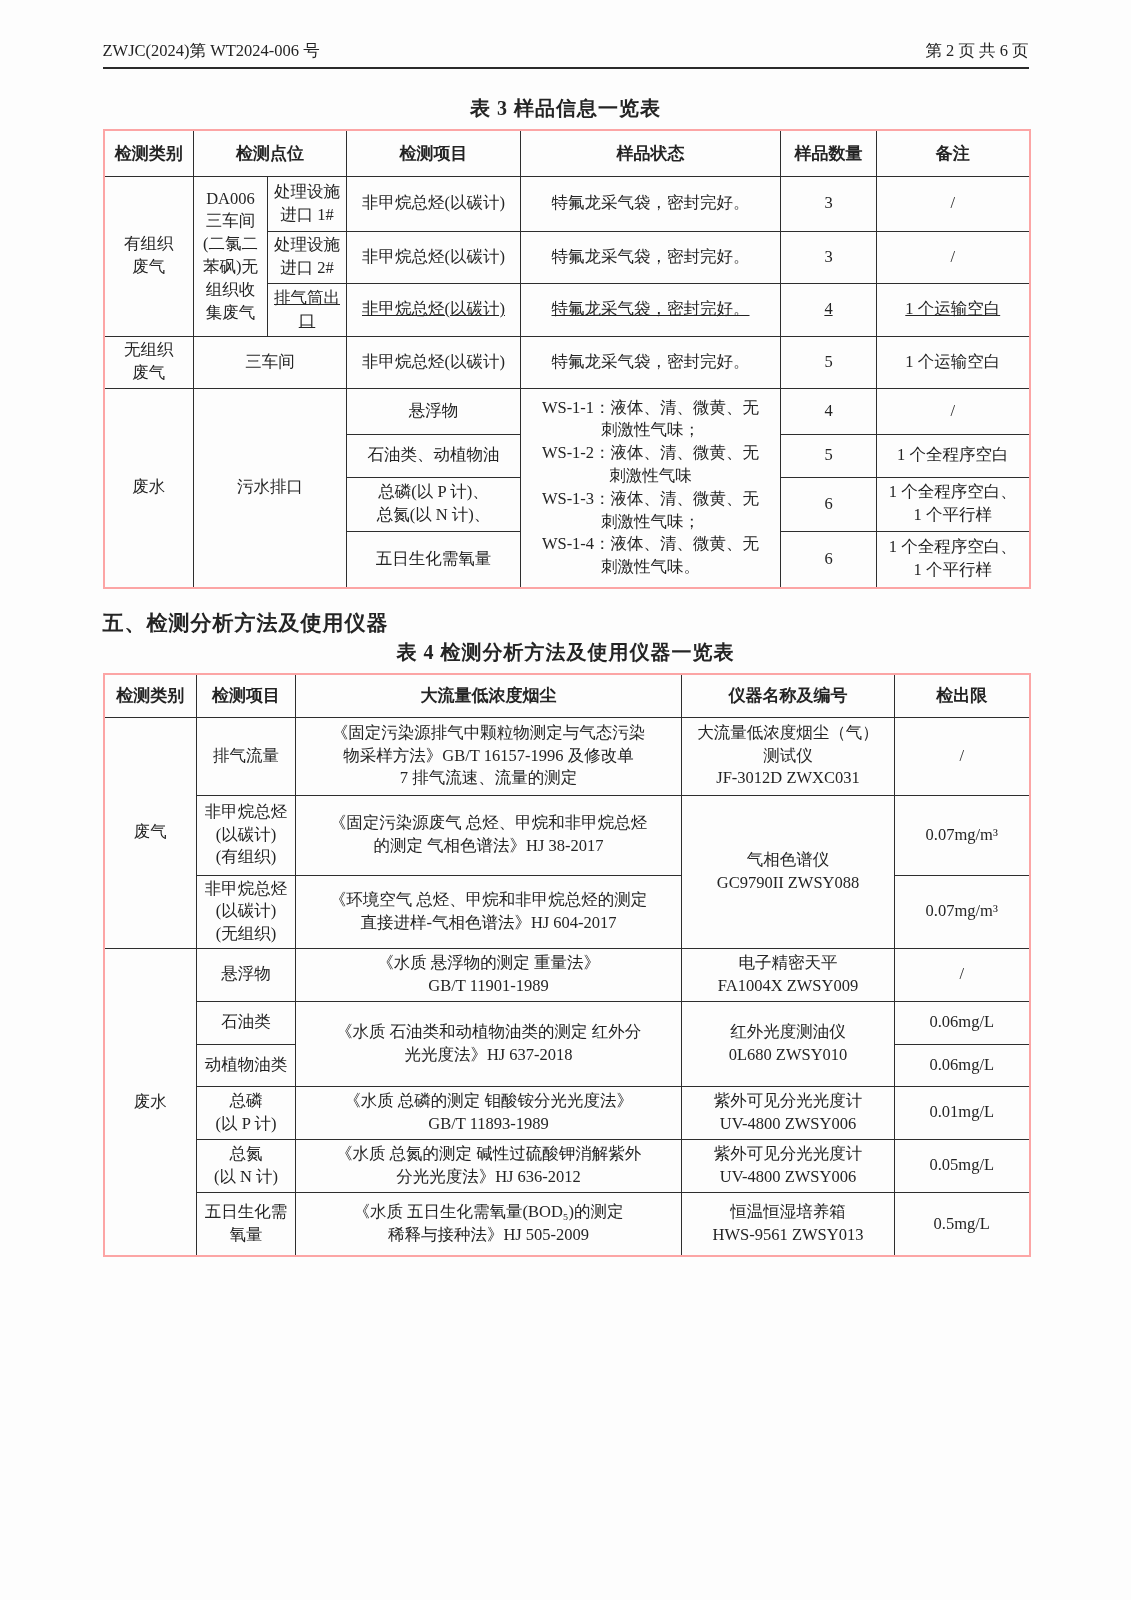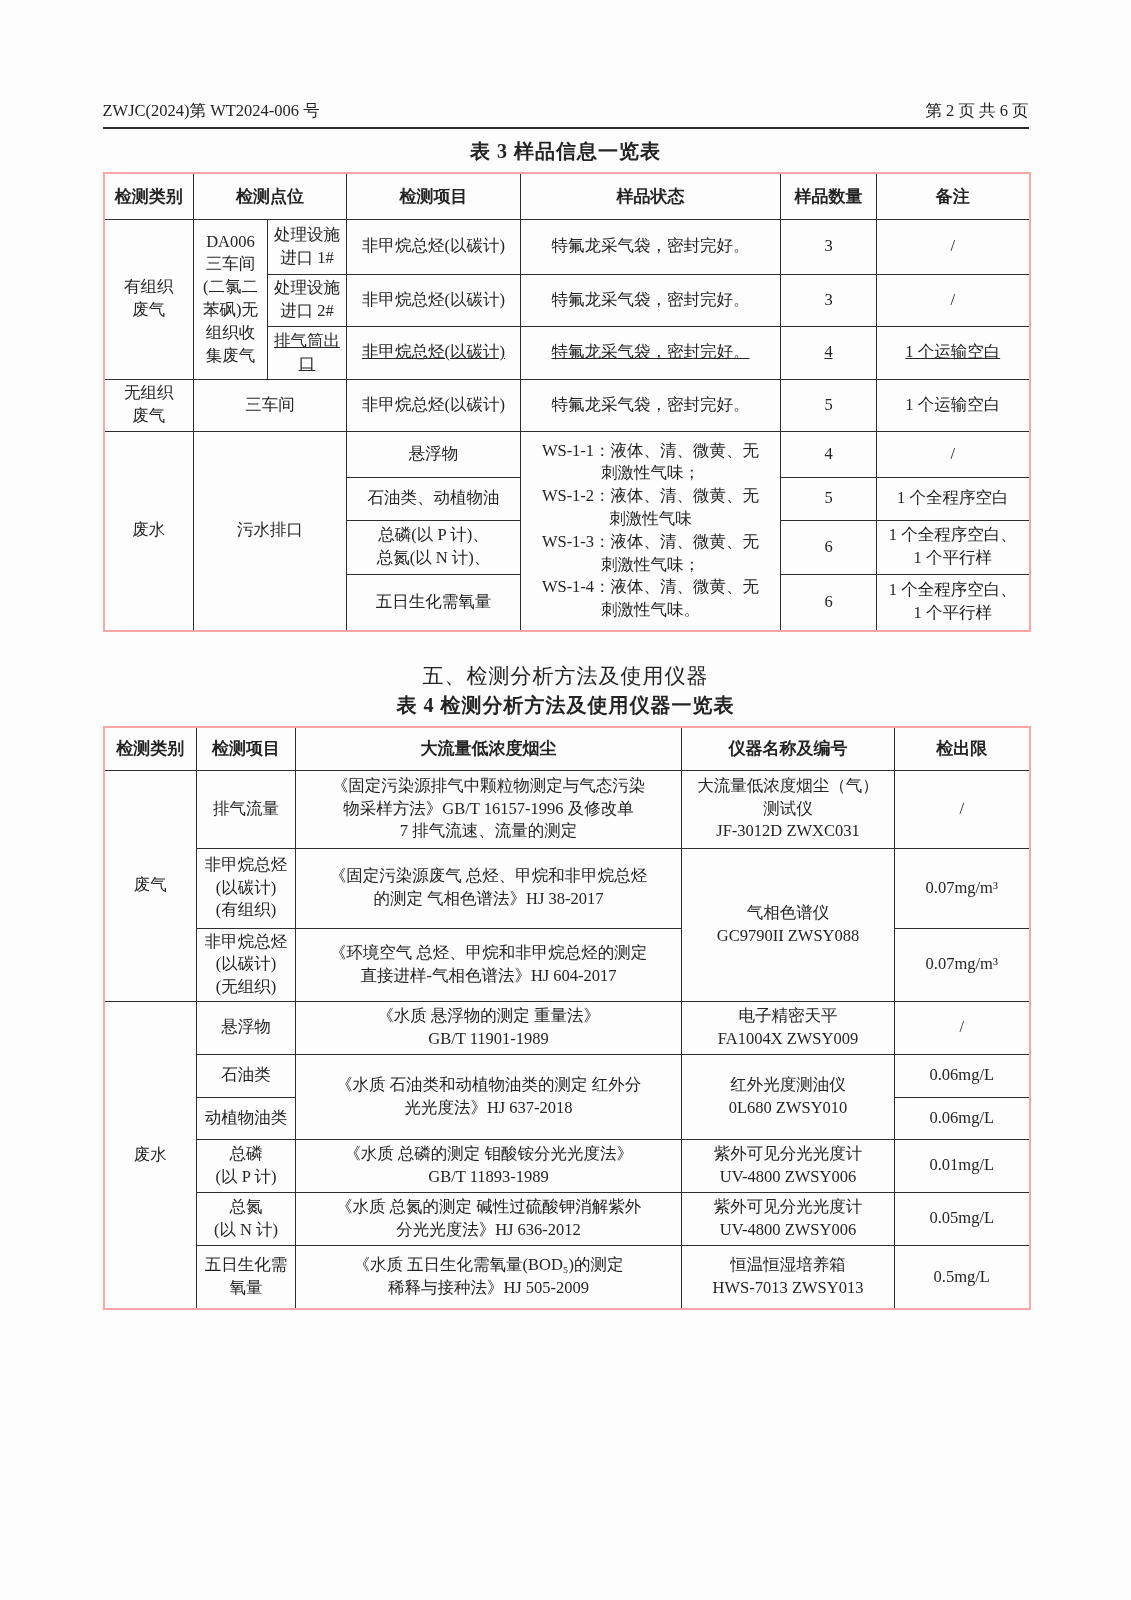--- a/index.html
+++ b/index.html
@@ -4,46 +4,46 @@
 <style>
   * { margin:0; padding:0; box-sizing:border-box; }
   html,body { width:1131px; height:1600px; }
   body {
     background:#fdfdfd;
     color:#242424;
     font-family:"Liberation Serif","DejaVu Serif",serif;
     position:relative;
     overflow:hidden;
   }
-  .content { width:926px; margin:0 auto; padding-top:100px; }
+  .content { width:926px; margin:0 auto; padding-top:40px; }
   .page-header {
     display:flex; justify-content:space-between; align-items:flex-end;
     font-size:16.5px; padding-bottom:5px;
     border-bottom:2px solid #2a2a2a;
   }
   .table-title {
     text-align:center; font-weight:bold; font-size:20px;
-    margin-top:9px; margin-bottom:7px; letter-spacing:1px;
+    margin-top:26px; margin-bottom:7px; letter-spacing:1px;
   }
   table {
     border-collapse:collapse; table-layout:fixed; width:926px;
     border:2px solid #fca5a5;
   }
   th, td {
     border:1.5px solid #2e2e2e;
     text-align:center; vertical-align:middle;
     padding:2px 3px;
     white-space:pre-line;
     line-height:1.38;
     font-size:16.5px;
     overflow:hidden;
   }
   th { font-weight:bold; font-size:17px; }
   .section-heading {
-    font-size:21px; font-weight:normal; margin-top:30px; letter-spacing:1px;text-align:center;
+    font-size:21px; font-weight:bold; margin-top:20px; letter-spacing:1px;
   }
   .t4-title { margin-top:2px; }
   
   .t3-hr  { height:46px; }
   .t3-r1  { height:55px; }
   .t3-r2  { height:52px; }
   .t3-r3  { height:53px;text-decoration:underline; }
   .t3-r4  { height:52px; }
   .t3-r5  { height:46px; }
   .t3-r6  { height:43px; }
@@ -256,19 +256,19 @@
       <td>紫外可见分光光度计
 UV-4800 ZWSY006</td>
       <td>0.05mg/L</td>
     </tr>
     <tr class="t4-r9">
       <td>五日生化需
 氧量</td>
       <td>《水质 五日生化需氧量(BOD₅)的测定
 稀释与接种法》HJ 505-2009</td>
       <td>恒温恒湿培养箱
-HWS-7013 ZWSY013</td>
+HWS-9561 ZWSY013</td>
       <td>0.5mg/L</td>
     </tr>
   </tbody>
     </table>
 
 </div>
 
 </body></html>

